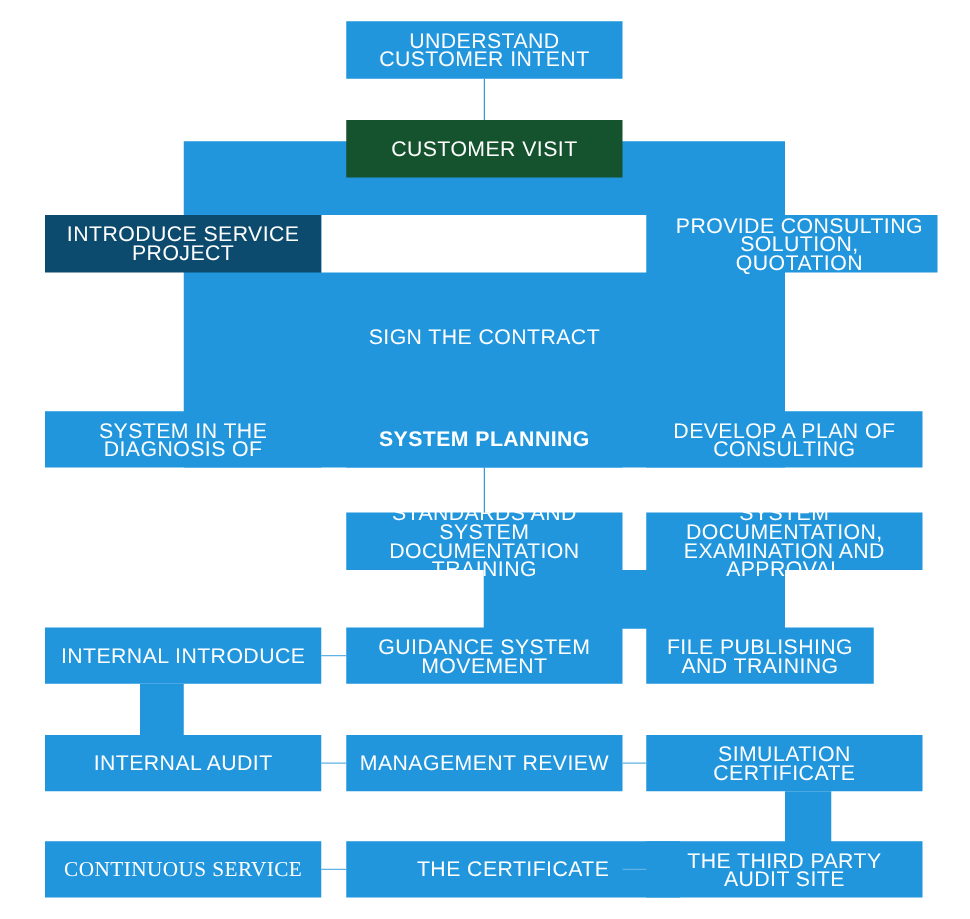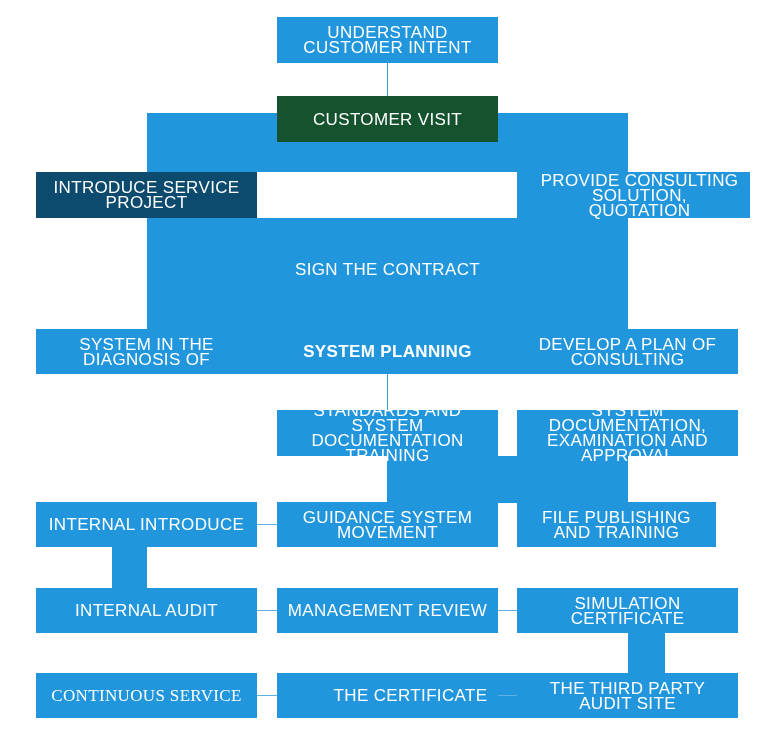--- a/index.html
+++ b/index.html
@@ -108,21 +108,21 @@
     <div class="node" style="left: 517px; top: 410px; width: 221px; height: 46px; background: rgb(33, 150, 221); color: rgb(255, 255, 255);">
       <span class="label">SYSTEM DOCUMENTATION,
 EXAMINATION AND APPROVAL</span>
     </div>
     <div class="node" style="left: 36px; top: 502px; width: 221px; height: 45px; background: rgb(33, 150, 221); color: rgb(255, 255, 255);">
       <span class="label">INTERNAL INTRODUCE</span>
     </div>
     <div class="node" style="left: 277px; top: 502px; width: 221px; height: 45px; background: rgb(33, 150, 221); color: rgb(255, 255, 255);">
       <span class="label">GUIDANCE SYSTEM MOVEMENT</span>
     </div>
-    <div class="node" style="left: 517px; top: 502px; width: 199px; height: 45px; background: rgb(33, 150, 221); color: rgb(255, 255, 255);">
+    <div class="node" style="left: 517px; top: 502px; width: 182px; height: 45px; background: rgb(33, 150, 221); color: rgb(255, 255, 255);">
       <span class="label">FILE PUBLISHING AND TRAINING</span>
     </div>
     <div class="node" style="left: 36px; top: 588px; width: 221px; height: 45px; background: rgb(33, 150, 221); color: rgb(255, 255, 255);">
       <span class="label">INTERNAL AUDIT</span>
     </div>
     <div class="node" style="left: 277px; top: 588px; width: 221px; height: 45px; background: rgb(33, 150, 221); color: rgb(255, 255, 255);">
       <span class="label">MANAGEMENT REVIEW</span>
     </div>
     <div class="node" style="left: 517px; top: 588px; width: 221px; height: 45px; background: rgb(33, 150, 221); color: rgb(255, 255, 255);">
       <span class="label">SIMULATION CERTIFICATE</span>

